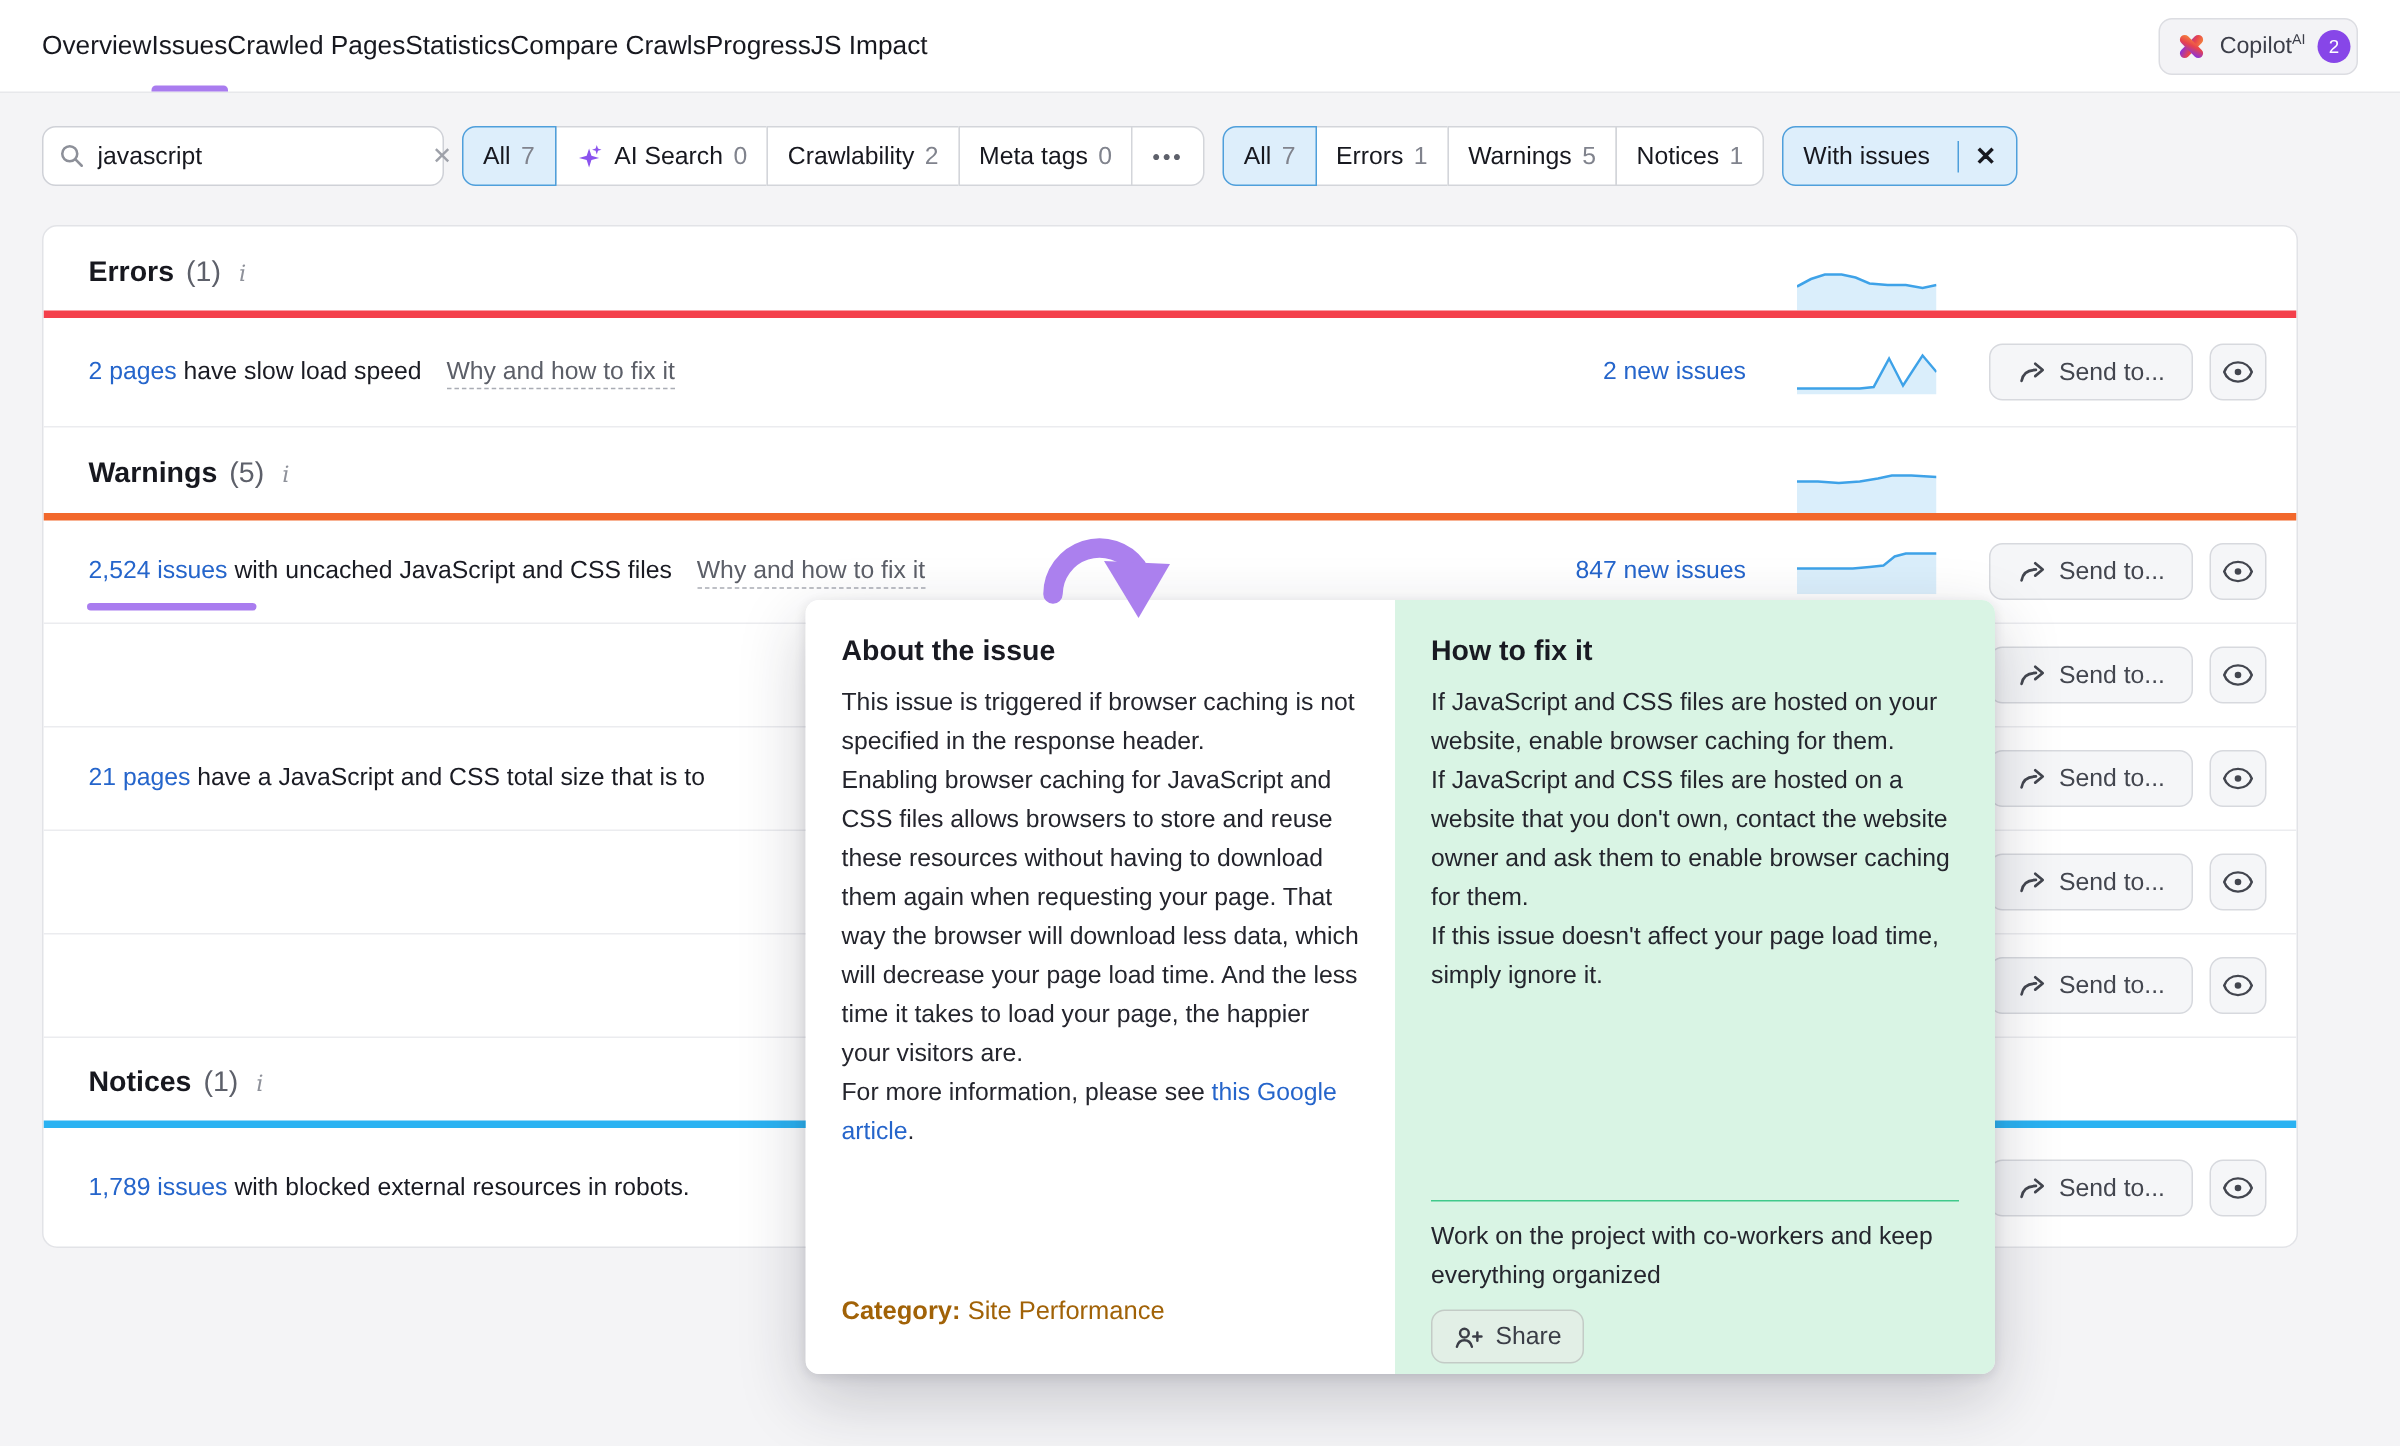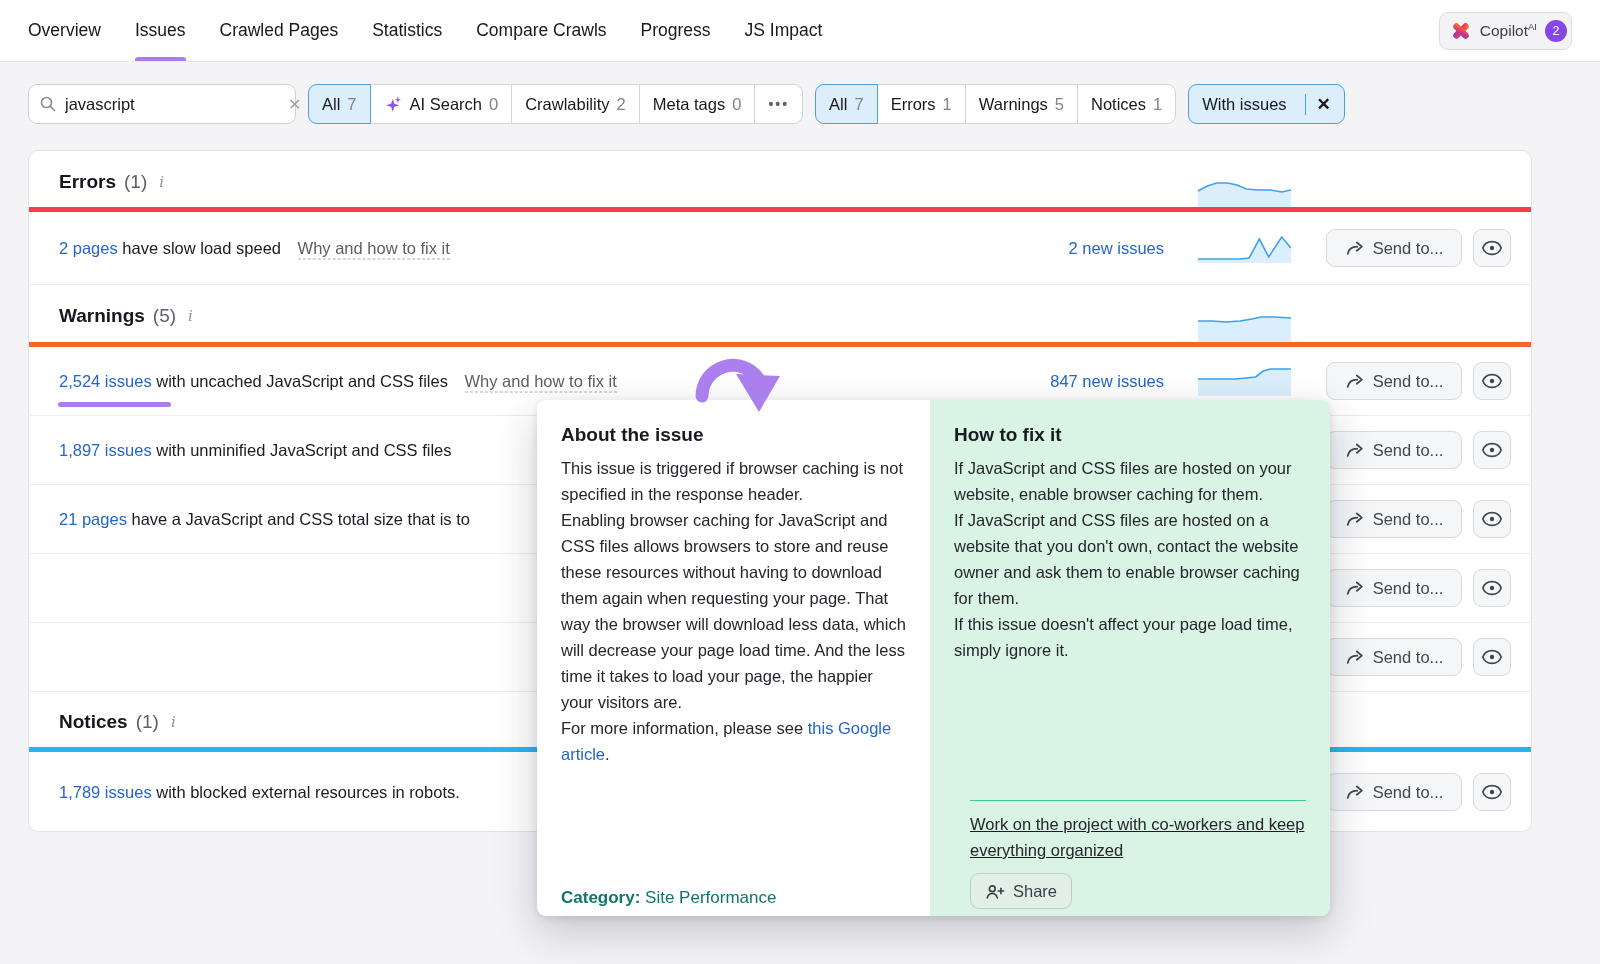--- a/index.html
+++ b/index.html
@@ -2,21 +2,21 @@
 <html><head>
 <meta charset="utf-8">
 <style>
   * { margin:0; padding:0; box-sizing:border-box; }
   html,body { width:1600px; height:964px; }
   body { font-family:"Liberation Sans", sans-serif; background:#f4f4f6; color:#1a1b23; overflow:hidden; }
   #stage { position:relative; width:1600px; height:964px; }
 
   
   .topbar { position:absolute; top:0; left:0; right:0; height:62px; background:#ffffff; border-bottom:1px solid #e7e8eb; display:flex; align-items:center; justify-content:space-between; padding:0 28px; z-index:2; }
-  .nav { display:flex; align-items:center; gap:34px; height:100%; }
+  .nav { display:flex; align-items:center; height:100%; }
   .nav-item { position:relative; font-size:17.5px; color:#17181f; height:100%; display:flex; align-items:center; cursor:pointer; white-space:nowrap; }
   .nav-item.active::after { content:""; position:absolute; left:0; right:0; bottom:0; height:4px; border-radius:3px 3px 0 0; background:#a97cef; }
   .copilot-btn { display:flex; align-items:center; gap:8px; background:#f3f3f6; border:1px solid #dcdde2; border-radius:9px; height:38px; padding:0 4px 0 10px; cursor:pointer; }
   .copilot-label { font-size:15.5px; color:#3c3e49; }
   .copilot-label sup { font-size:9.5px; }
   .copilot-badge { width:22px; height:22px; border-radius:50%; background:#8746e8; color:#fff; font-size:12.5px; display:flex; align-items:center; justify-content:center; }
 
   
   .filters { position:absolute; top:84px; left:28px; right:28px; height:40px; display:flex; align-items:flex-end; }
   .searchbox { width:268px; height:40px; background:#fff; border:1px solid #cfd1d7; border-radius:9px; display:flex; align-items:center; padding:0 10px; margin-right:12px; }
@@ -55,23 +55,23 @@
   .btn-send { position:absolute; left:1297px; top:50%; transform:translateY(-50%); width:136px; height:38px; background:#f5f6f8; border:1px solid #d7d9de; border-radius:9px; display:flex; align-items:center; justify-content:center; gap:8px; font-size:16.5px; color:#43464f; cursor:pointer; }
   .btn-eye { position:absolute; left:1444px; top:50%; transform:translateY(-50%); width:38px; height:38px; background:#f5f6f8; border:1px solid #d7d9de; border-radius:9px; display:flex; align-items:center; justify-content:center; cursor:pointer; }
   .hl-underline { position:absolute; left:29px; bottom:8px; width:113px; height:5px; background:#a97cef; border-radius:2.5px; }
 
   
   .popup { position:absolute; left:537px; top:400px; width:793px; height:516px; border-radius:9px; box-shadow:0 16px 44px rgba(30,32,48,.22), 0 2px 8px rgba(30,32,48,.12); display:flex; z-index:5; overflow:hidden; }
   .pop-left { width:393px; background:#fff; padding:24px 24px 22px 24px; position:relative; }
   .pop-right { width:400px; background:#d9f4e4; padding:24px 24px 22px 24px; position:relative; }
   .pop-title { font-size:19px; font-weight:bold; color:#191a22; margin-bottom:9px; }
   .pop-p { font-size:16.5px; line-height:26px; color:#24252d; }
-  .pop-cat { position:absolute; left:24px; bottom:8px; font-size:17px; color:#0f766e; }
+  .pop-cat { position:absolute; left:24px; bottom:32px; font-size:17px; color:#a16207; }
   .pop-cat b { font-weight:bold; }
-  .howto-bottom { position:absolute; left:40px; right:24px; top:400px;text-decoration:underline; }
+  .howto-bottom { position:absolute; left:24px; right:24px; top:400px; }
   .howto-hr { border:none; border-top:1px solid #41c98b; margin-bottom:10px; }
   .share-btn { margin-top:10px; display:inline-flex; align-items:center; gap:8px; background:#e2efe6; border:1px solid #c3cbc6; border-radius:9px; height:36px; padding:0 14px; font-size:16.5px; color:#3b3e47; cursor:pointer; }
 
   .arrow-svg { position:absolute; left:688px; top:336px; z-index:6; pointer-events:none; }
   .icon-svg { display:block; }
 </style>
 </head>
 <body>
 
 <div id="stage">
@@ -247,24 +247,20 @@
       </div>
       <div class="btn-eye">
         <svg class="icon-svg" width="22" height="18" viewBox="0 0 24 18">
             <path d="M12 2 C7 2 3.4 5 2 9 c1.4 4 5 7 10 7 s8.6-3 10-7 C20.6 5 17 2 12 2 Z" fill="none" stroke="#43464f" stroke-width="1.8"></path>
             <circle cx="12" cy="9" r="2.4" fill="#43464f"></circle>
           </svg>
       </div>
     </div>
 
     <div class="row" style="height:69px;">
-      <div class="row-text">
-        <a class="lnk">1,897 issues</a>
-        <span>with unminified JavaScript and CSS files</span>
-      </div>
       <div class="btn-send">
         <svg class="icon-svg" width="20" height="18" viewBox="0 0 22 18">
             <path d="M3 15.5 C4 9.5 8 7.5 13.5 7.5" fill="none" stroke="#43464f" stroke-width="2" stroke-linecap="round"></path>
             <polyline points="13,3 18.5,7.5 13,12" fill="none" stroke="#43464f" stroke-width="2" stroke-linecap="round" stroke-linejoin="round"></polyline>
           </svg>
         <span>Send to...</span>
       </div>
       <div class="btn-eye">
         <svg class="icon-svg" width="22" height="18" viewBox="0 0 24 18">
             <path d="M12 2 C7 2 3.4 5 2 9 c1.4 4 5 7 10 7 s8.6-3 10-7 C20.6 5 17 2 12 2 Z" fill="none" stroke="#43464f" stroke-width="1.8"></path>

